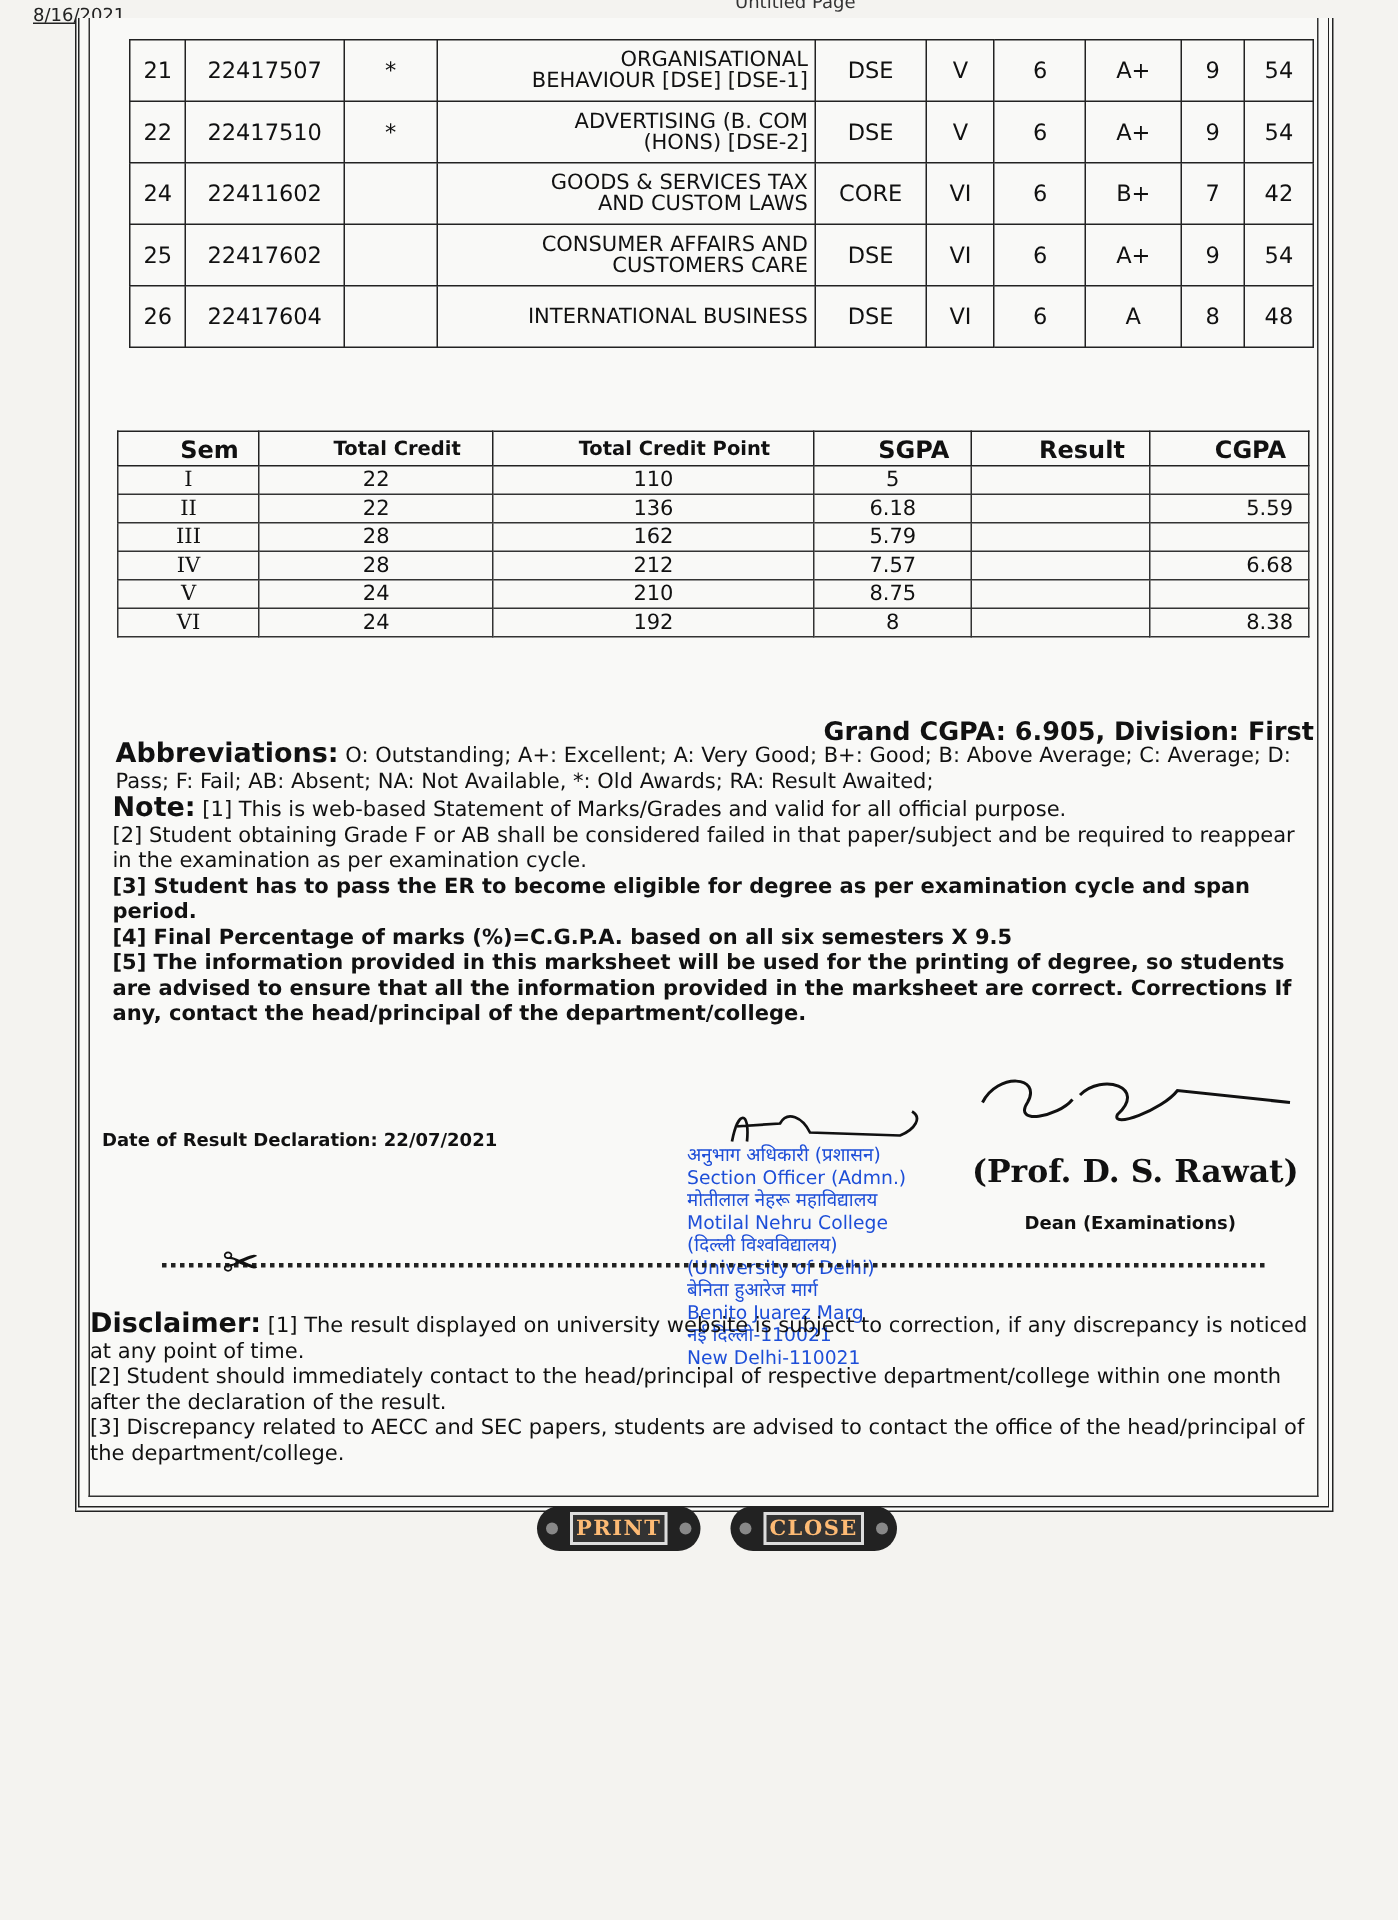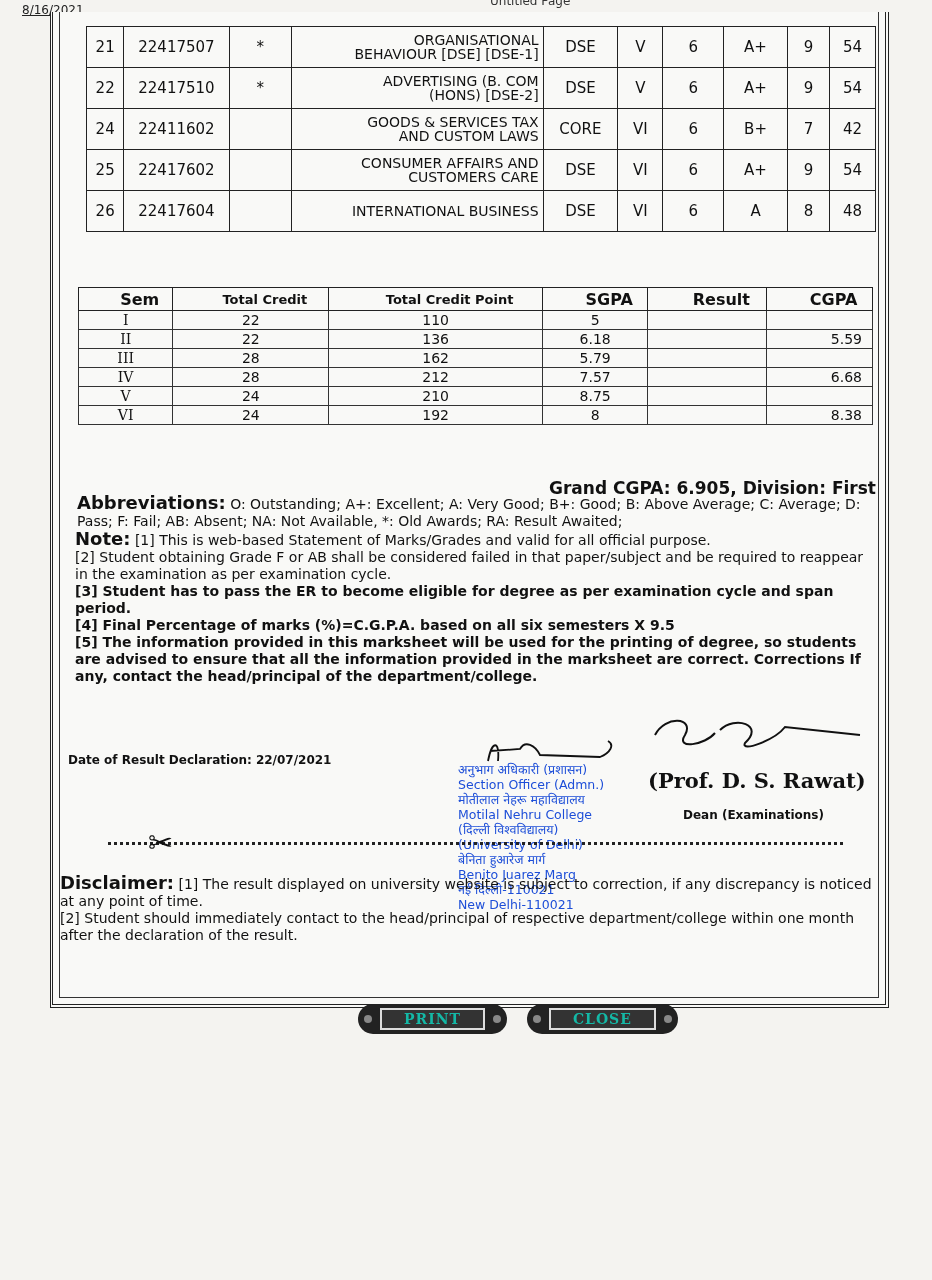--- a/index.html
+++ b/index.html
@@ -55,22 +55,22 @@
   .dean { position: absolute; left: 683px; top: 808px; font-size: 12px; font-weight: bold; }
   .sig { position: absolute; }
   .cutline { position: absolute; left: 108px; top: 842px; width: 735px; border-top: 3px dotted #222; }
   .scissors { position: absolute; left: 148px; top: 828px; font-size: 30px; line-height: 30px; color: #111; }
   .disclaimer { top: 874px; left: 60px; width: 820px; }
   .btns { position: absolute; left: 358px; top: 1004px; display: flex; gap: 20px; }
   .btn {
     display: flex; align-items: center; height: 30px; background: #222; border-radius: 15px; padding: 0 6px;
   }
   .btn span.lbl {
-    background: #333; color: #14b8a6; border: 2px solid #ddd; font-family: "DejaVu Serif", serif;
-    font-weight: bold; font-size: 14px; padding: 1px 22px; margin: 0 8px; letter-spacing: 1px;
+    background: #333; color: #fdba74; border: 2px solid #ddd; font-family: "DejaVu Serif", serif;
+    font-weight: bold; font-size: 14px; padding: 1px 2px; margin: 0 8px; letter-spacing: 1px;
   }
   .btn .cap { width: 8px; height: 8px; border-radius: 50%; background: #888; }
 </style>
 </head>
 <body>
 
 <div class="print-date">8/16/2021</div>
 <div class="print-title">Untitled Page</div>
 
 <div class="frame"></div>
@@ -241,20 +241,21 @@
 
 <div class="prof">(Prof. D. S. Rawat)</div>
 <div class="dean">Dean (Examinations)</div>
 
 <div class="cutline"></div>
 <div class="scissors">✂</div>
 
 <div class="section disclaimer">
   <span class="lead">Disclaimer:</span><span> [1] The result displayed on university website is subject to correction, if any discrepancy is noticed at any point of time.</span>
   <span class="line" style="display:block">[2] Student should immediately contact to the head/principal of respective department/college within one month after the declaration of the result.</span>
+  <span class="line" style="display:block">[3] Discrepancy related to AECC and SEC papers, students are advised to contact the office of the head/principal of the department/college.</span>
 </div>
 
 <div class="btns">
   <div class="btn">
     <span class="cap"></span>
     <span class="lbl">PRINT</span>
     <span class="cap"></span>
   </div>
   <div class="btn">
     <span class="cap"></span>

